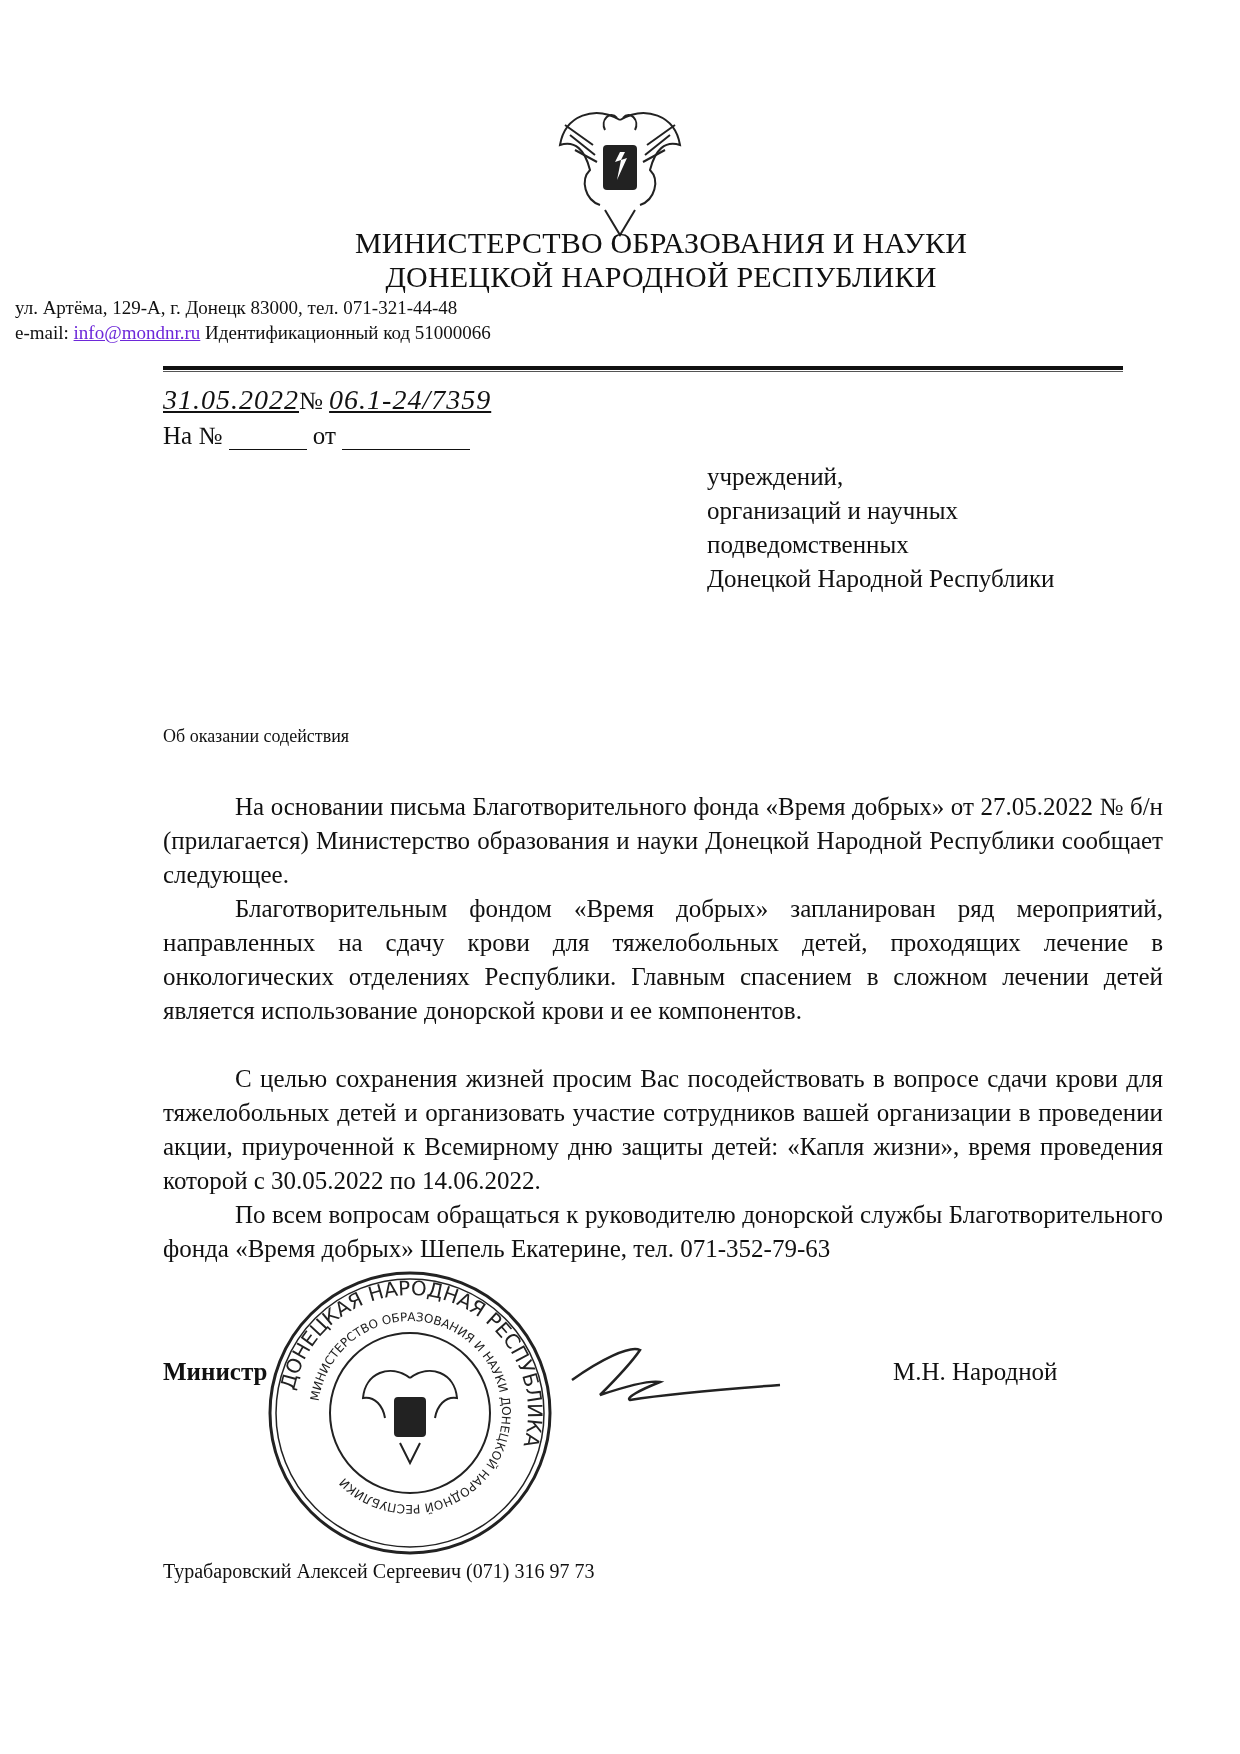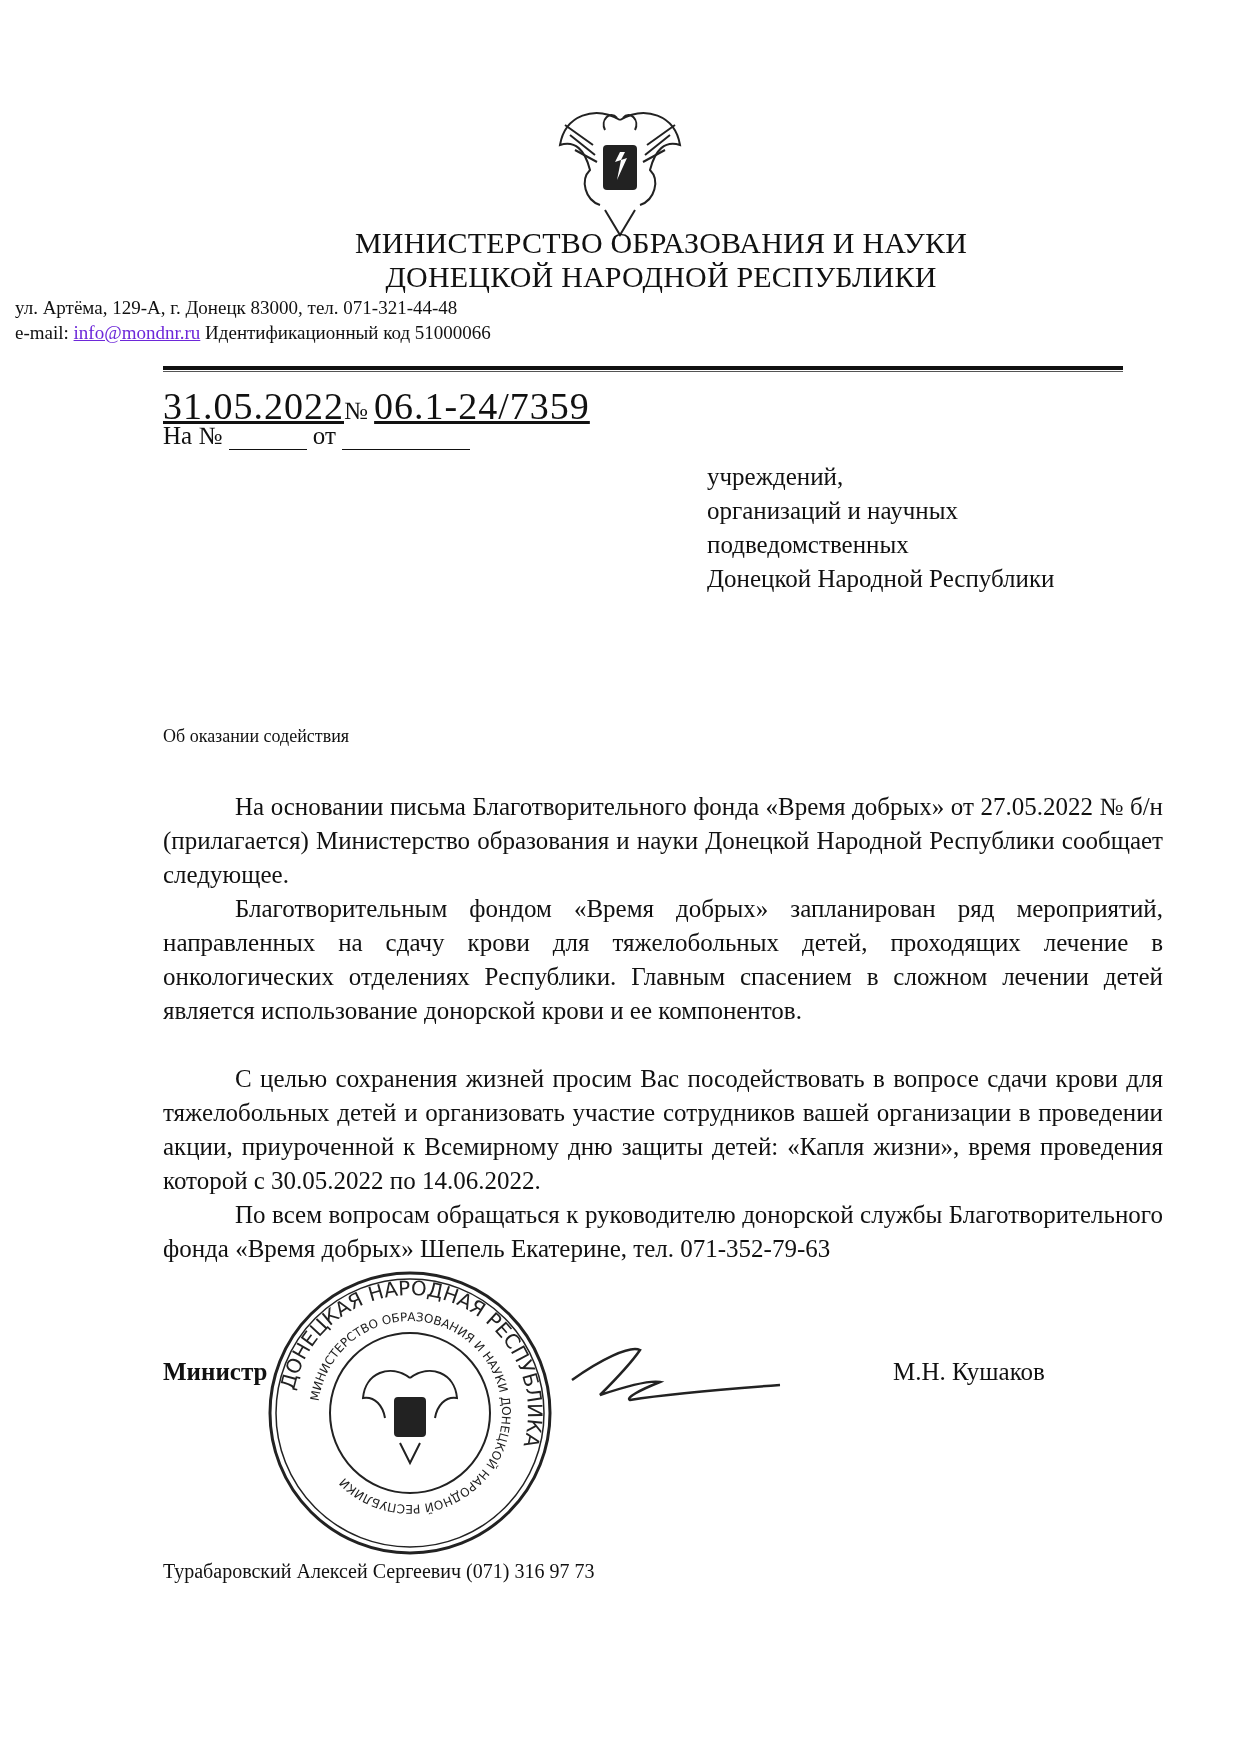--- a/index.html
+++ b/index.html
@@ -5,21 +5,21 @@
   html, body { margin:0; padding:0; background:#ffffff; }
   body { width:1240px; height:1754px; position:relative; overflow:hidden;
          font-family:"Liberation Serif", serif; color:#111; }
   .abs { position:absolute; }
   .emblem { left:555px; top:100px; width:130px; height:140px; }
   .head-title { left:0; width:1240px; text-align:center; font-size:30px; line-height:34px; letter-spacing:0.2px;padding-left:41px; }
   .head-sub { left:15px; width:1240px; text-align:left; font-size:19px; line-height:24px; }
   .head-sub a { color:#6d28d9; text-decoration:underline; }
   .rule1 { left:163px; top:366px; width:960px; height:4px; background:#111; }
   .rule2 { left:163px; top:371px; width:960px; height:1px; background:#555; }
-  .hand { font-family:"Liberation Serif", serif; font-size:38px; text-decoration:underline; letter-spacing:1px; }
+  .hand { font-family:"Liberation Serif", serif; font-style:italic; font-size:28px; text-decoration:underline; letter-spacing:1px; }
   .addressee { left:707px; top:460px; width:460px; font-size:25px; line-height:34px; }
   .subject { left:163px; top:726px; font-size:18px; }
   .para { left:163px; width:1000px; text-align:justify; font-size:25px; line-height:34px; }
   .para .indent { display:inline-block; width:72px; }
   .minister { left:163px; top:1358px; font-size:25px;font-weight:bold; }
   .minister-name { left:893px; top:1358px; font-size:25px; }
   .stamp { left:265px; top:1268px; width:290px; height:290px; }
   .signature { left:570px; top:1340px; width:220px; height:90px; }
   .footer { left:163px; top:1560px; font-size:20px; }
   .line { display:inline-block; border-bottom:1px solid #111; height:22px; vertical-align:bottom; }
@@ -70,21 +70,21 @@
 </div>
 
 <div class="abs subject">Об оказании содействия</div>
 
 <div class="abs para" style="top:790px;"><span class="indent"></span><span>На основании письма Благотворительного фонда «Время добрых» от 27.05.2022 № б/н (прилагается) Министерство образования и науки Донецкой Народной Республики сообщает следующее.</span></div>
 <div class="abs para" style="top:892px;"><span class="indent"></span><span>Благотворительным фондом «Время добрых» запланирован ряд мероприятий, направленных на сдачу крови для тяжелобольных детей, проходящих лечение в онкологических отделениях Республики. Главным спасением в сложном лечении детей является использование донорской крови и ее компонентов.</span></div>
 <div class="abs para" style="top:1062px;"><span class="indent"></span><span>С целью сохранения жизней просим Вас посодействовать в вопросе сдачи крови для тяжелобольных детей и организовать участие сотрудников вашей организации в проведении акции, приуроченной к Всемирному дню защиты детей: «Капля жизни», время проведения которой с 30.05.2022 по 14.06.2022.</span></div>
 <div class="abs para" style="top:1198px;"><span class="indent"></span><span>По всем вопросам обращаться к руководителю донорской службы Благотворительного фонда «Время добрых» Шепель Екатерине, тел. 071-352-79-63</span></div>
 
 <div class="abs minister">Министр</div>
-<div class="abs minister-name">М.Н. Кушаков</div>
+<div class="abs minister-name">М.Н. Народной</div>
 
 <svg class="abs stamp" viewBox="0 0 290 290">
   <defs>
     <path id="outerArc" d="M145 145 m-118 0 a118 118 0 1 1 236 0 a118 118 0 1 1 -236 0"></path>
     <path id="innerArc" d="M145 145 m-92 0 a92 92 0 1 1 184 0 a92 92 0 1 1 -184 0"></path>
   </defs>
   <circle cx="145" cy="145" r="140" fill="none" stroke="#222" stroke-width="3"></circle>
   <circle cx="145" cy="145" r="134" fill="none" stroke="#222" stroke-width="1.5"></circle>
   <circle cx="145" cy="145" r="80" fill="none" stroke="#222" stroke-width="2"></circle>
   <text font-family="DejaVu Sans, sans-serif" font-size="20" fill="#222">

